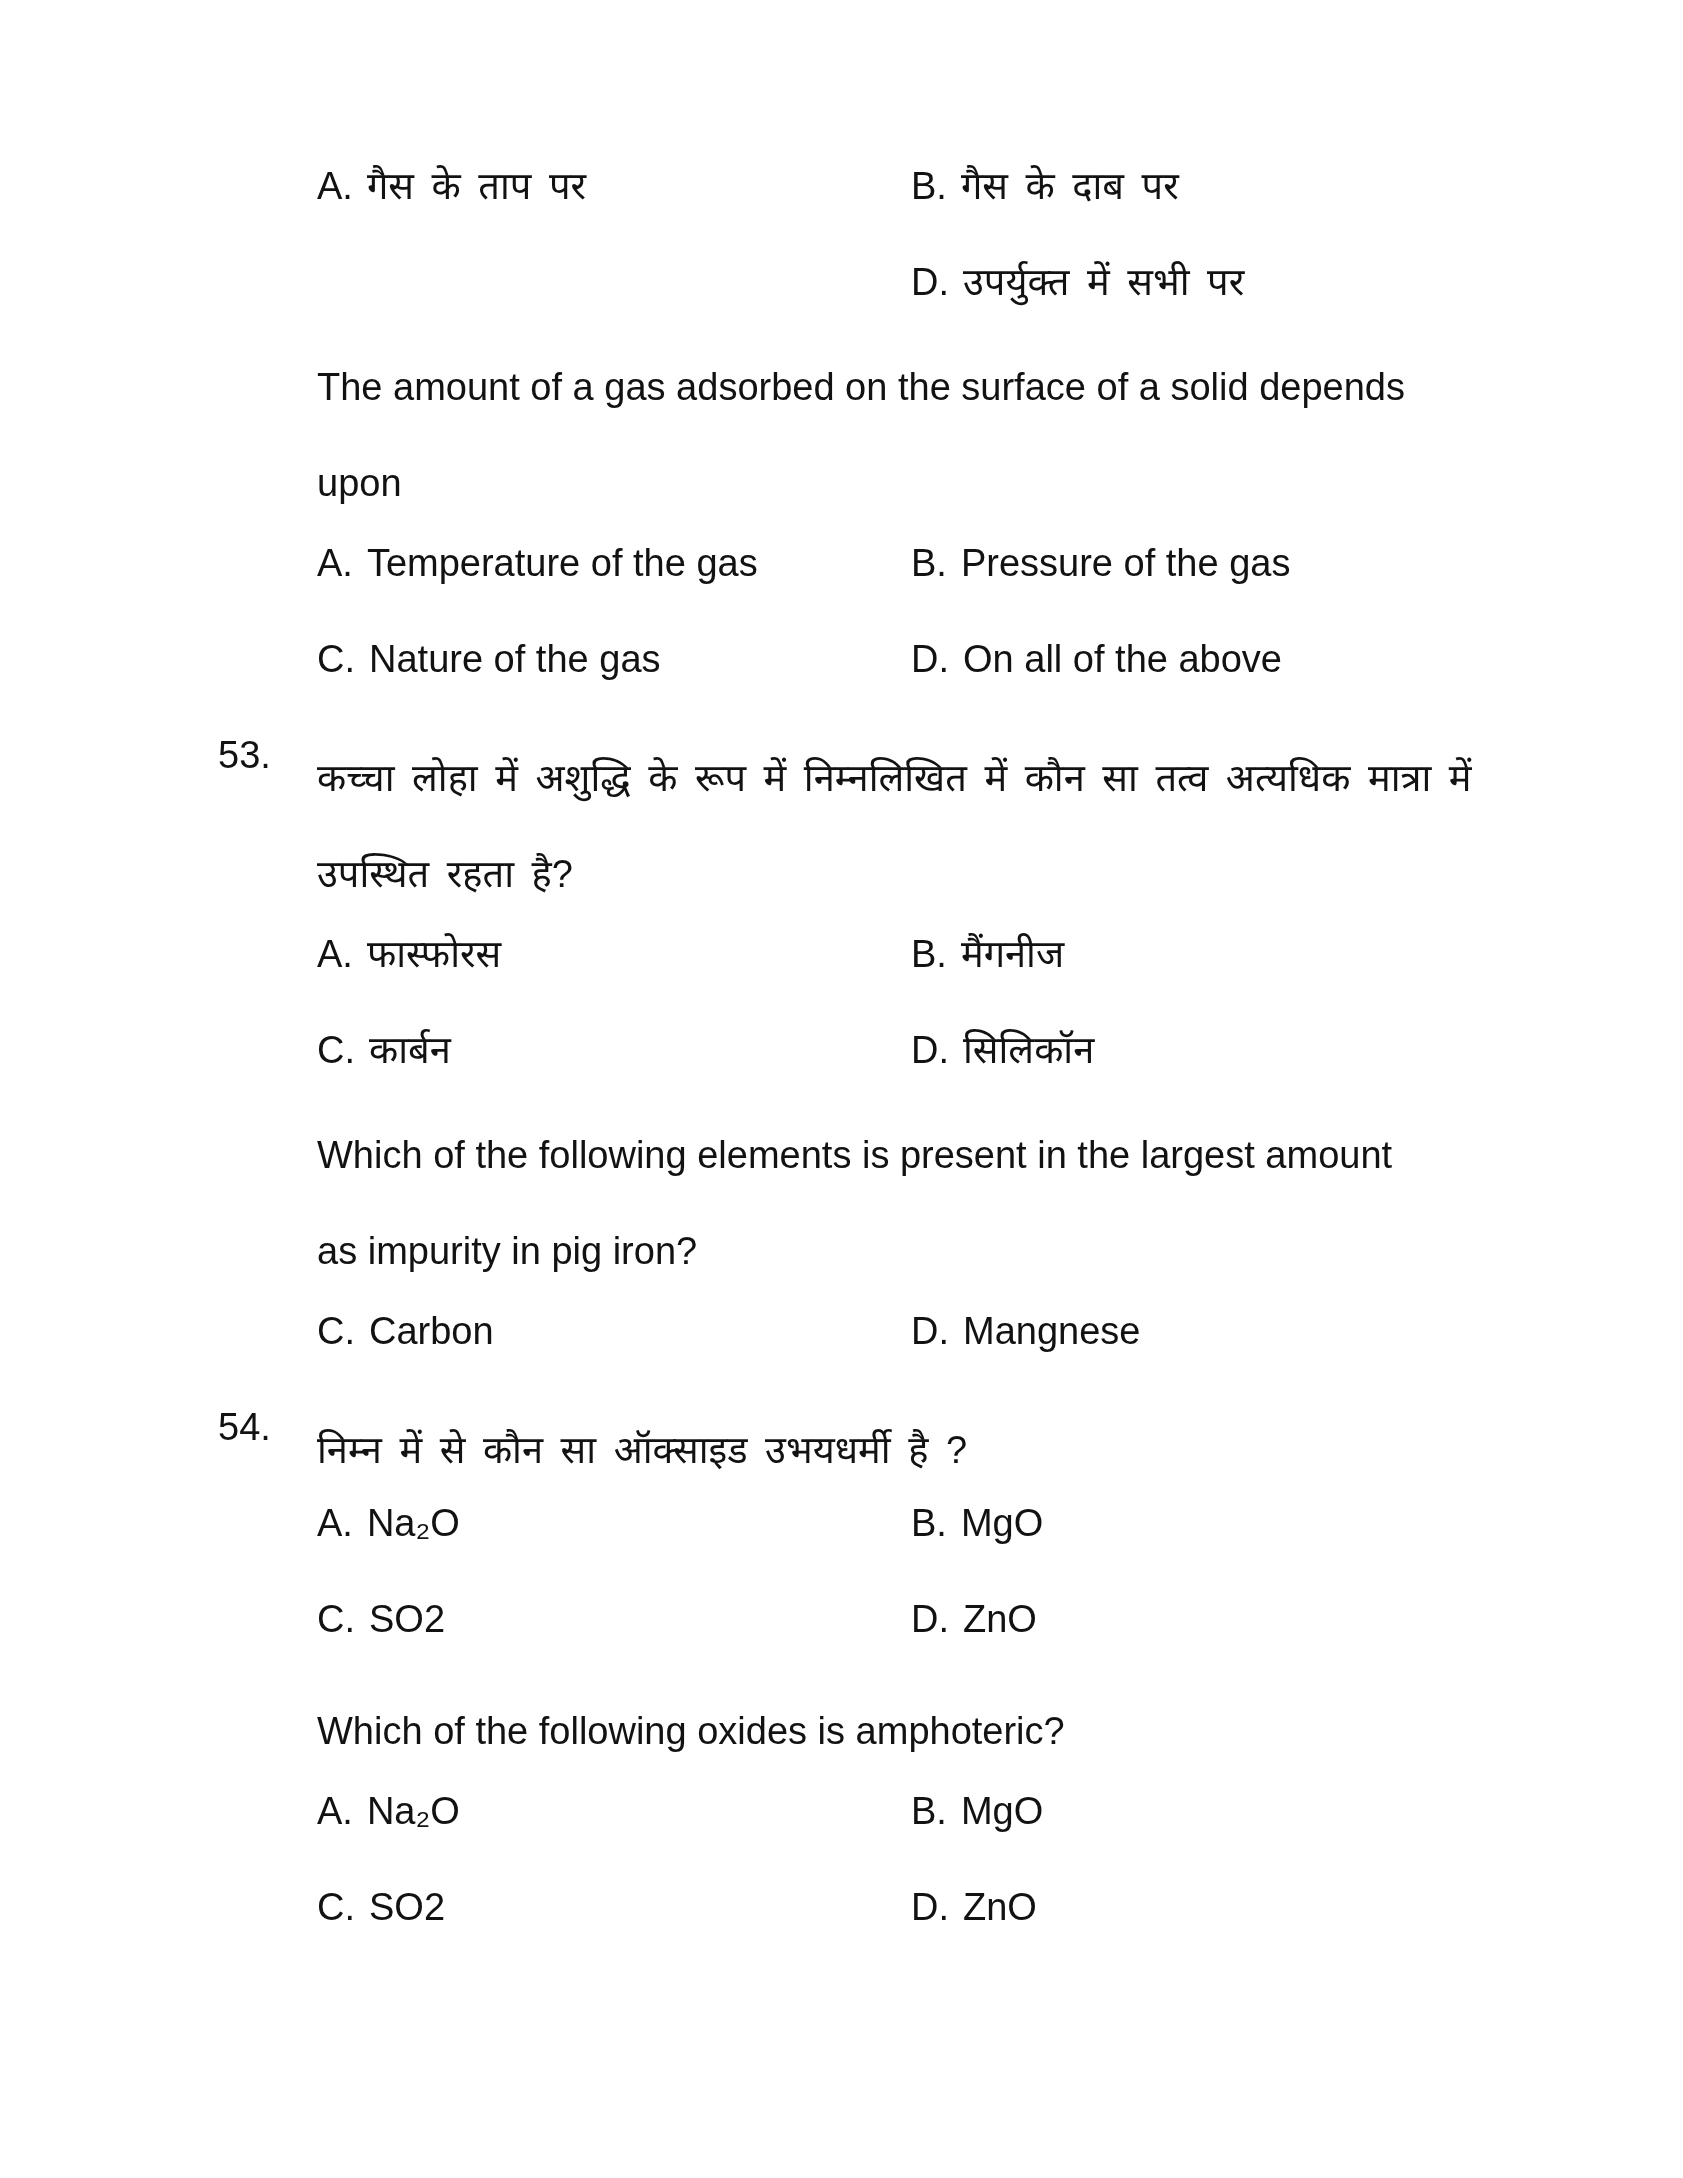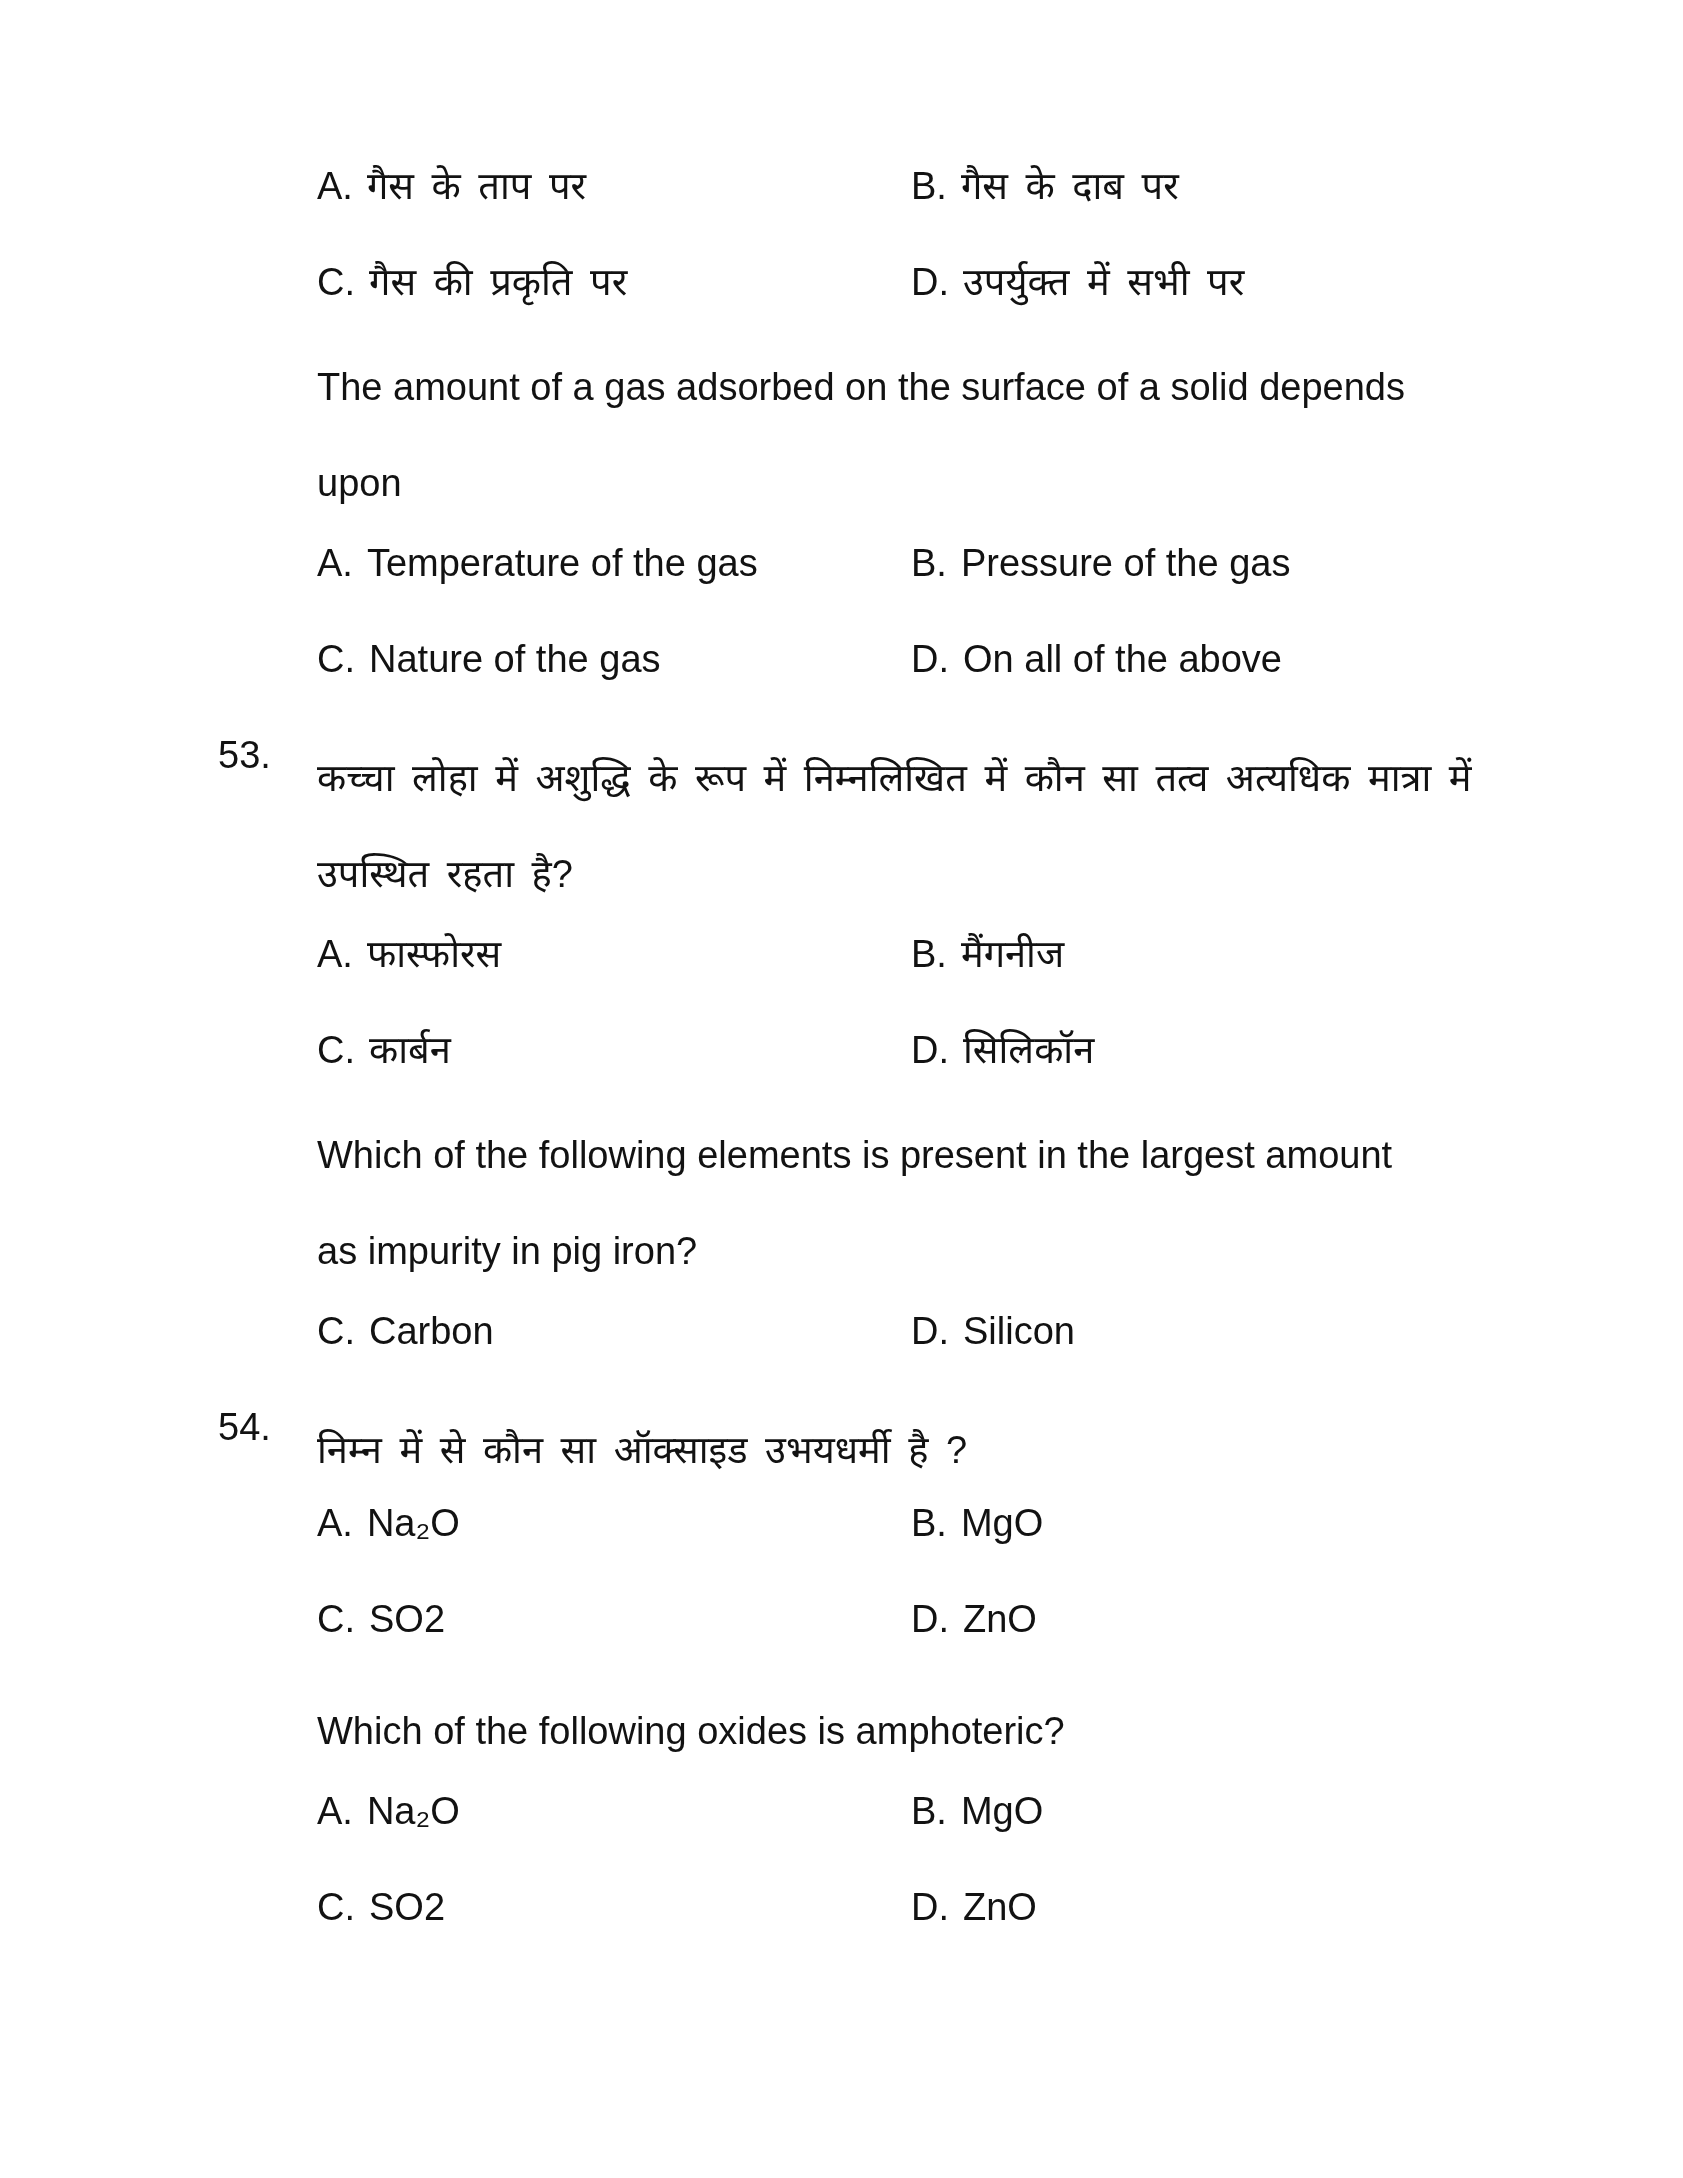--- a/index.html
+++ b/index.html
@@ -31,23 +31,20 @@
 
     <div class="line">
       <span class="opt-left hindi">
         <span class="lbl">A.</span><span>गैस के ताप पर</span>
       </span>
       <span class="opt-right hindi">
         <span class="lbl">B.</span><span>गैस के दाब पर</span>
       </span>
     </div>
     <div class="line">
-      <span class="opt-left hindi">
-        <span class="lbl">C.</span><span>गैस की प्रकृति पर</span>
-      </span>
       <span class="opt-right hindi">
         <span class="lbl">D.</span><span>उपर्युक्त में सभी पर</span>
       </span>
     </div>
 
     <div class="line">
       <span class="qtext">The amount of a gas adsorbed on the surface of a solid depends</span>
     </div>
     <div class="line">
       <span class="qtext">upon</span>
@@ -98,21 +95,21 @@
       <span class="qtext">Which of the following elements is present in the largest amount</span>
     </div>
     <div class="line">
       <span class="qtext">as impurity in pig iron?</span>
     </div>
     <div class="line">
       <span class="opt-left">
         <span class="lbl">C.</span><span>Carbon</span>
       </span>
       <span class="opt-right">
-        <span class="lbl">D.</span><span>Silicon</span>
+        <span class="lbl">D.</span><span>Mangnese</span>
       </span>
     </div>
 
     <div class="line">
       <span class="qnum">54.</span>
       <span class="qtext hindi">निम्न में से कौन सा ऑक्साइड उभयधर्मी है ?</span>
     </div>
     <div class="line">
       <span class="opt-left">
         <span class="lbl">A.</span><span>Na₂O</span>

